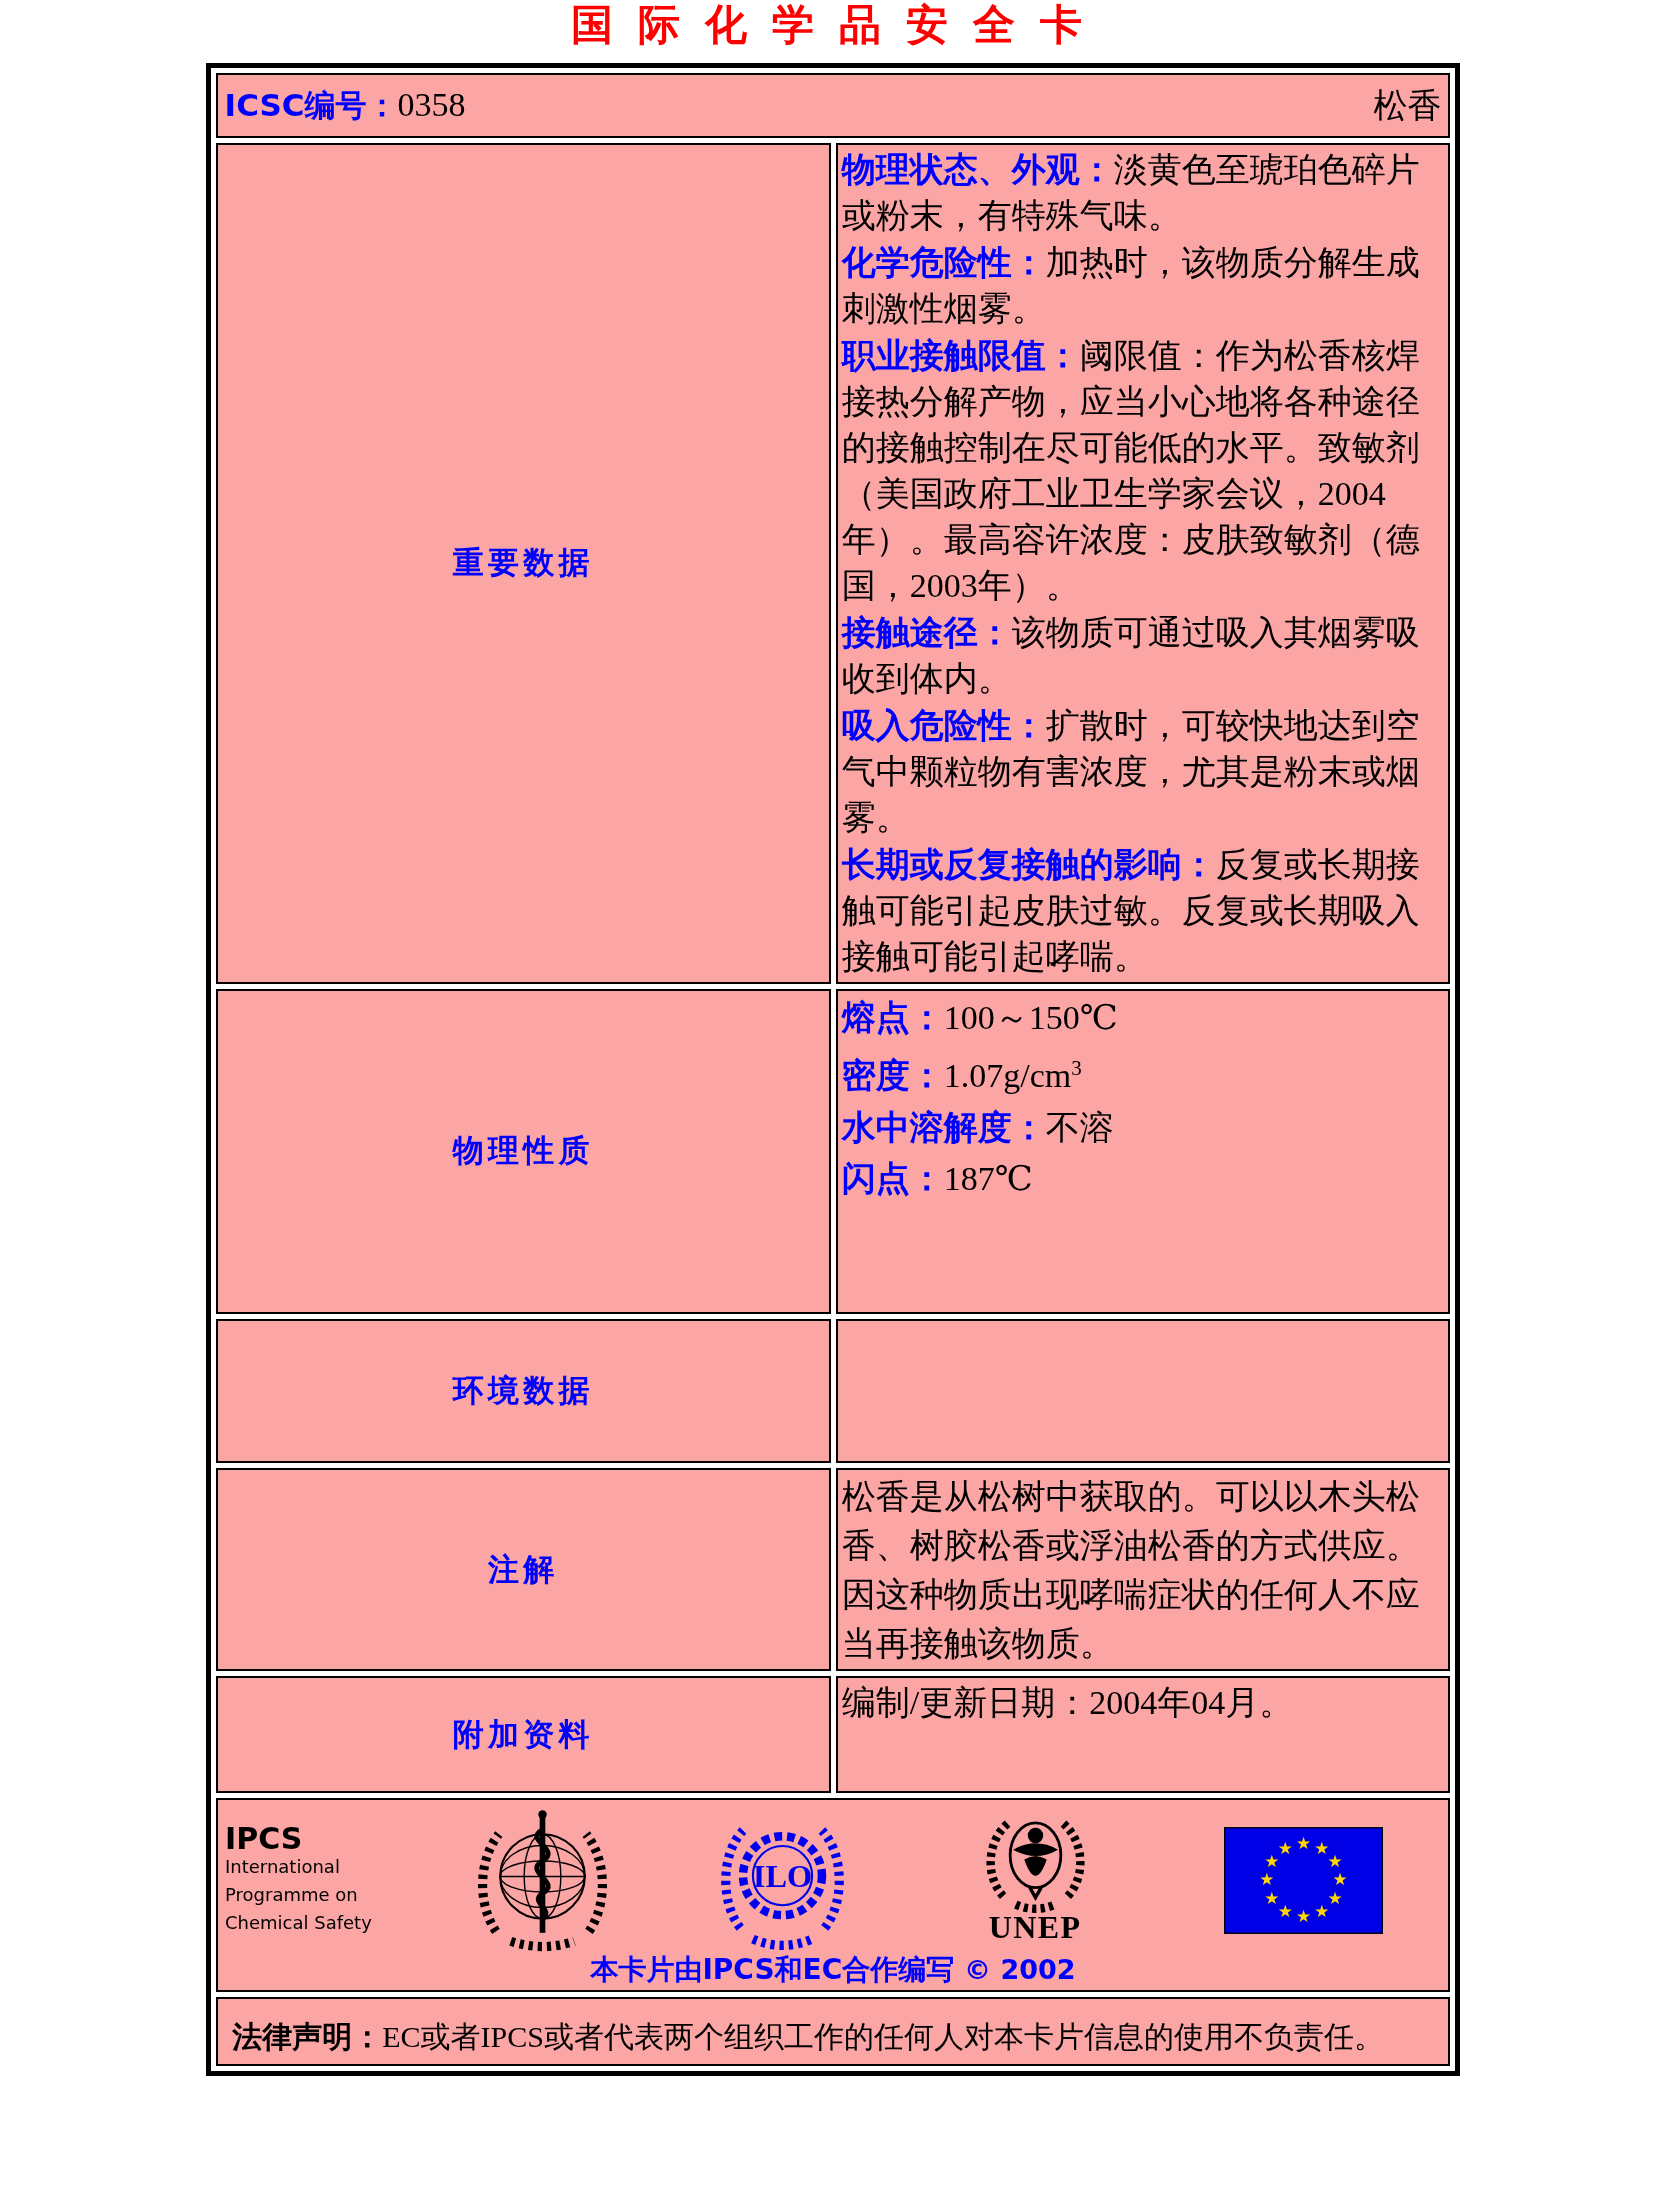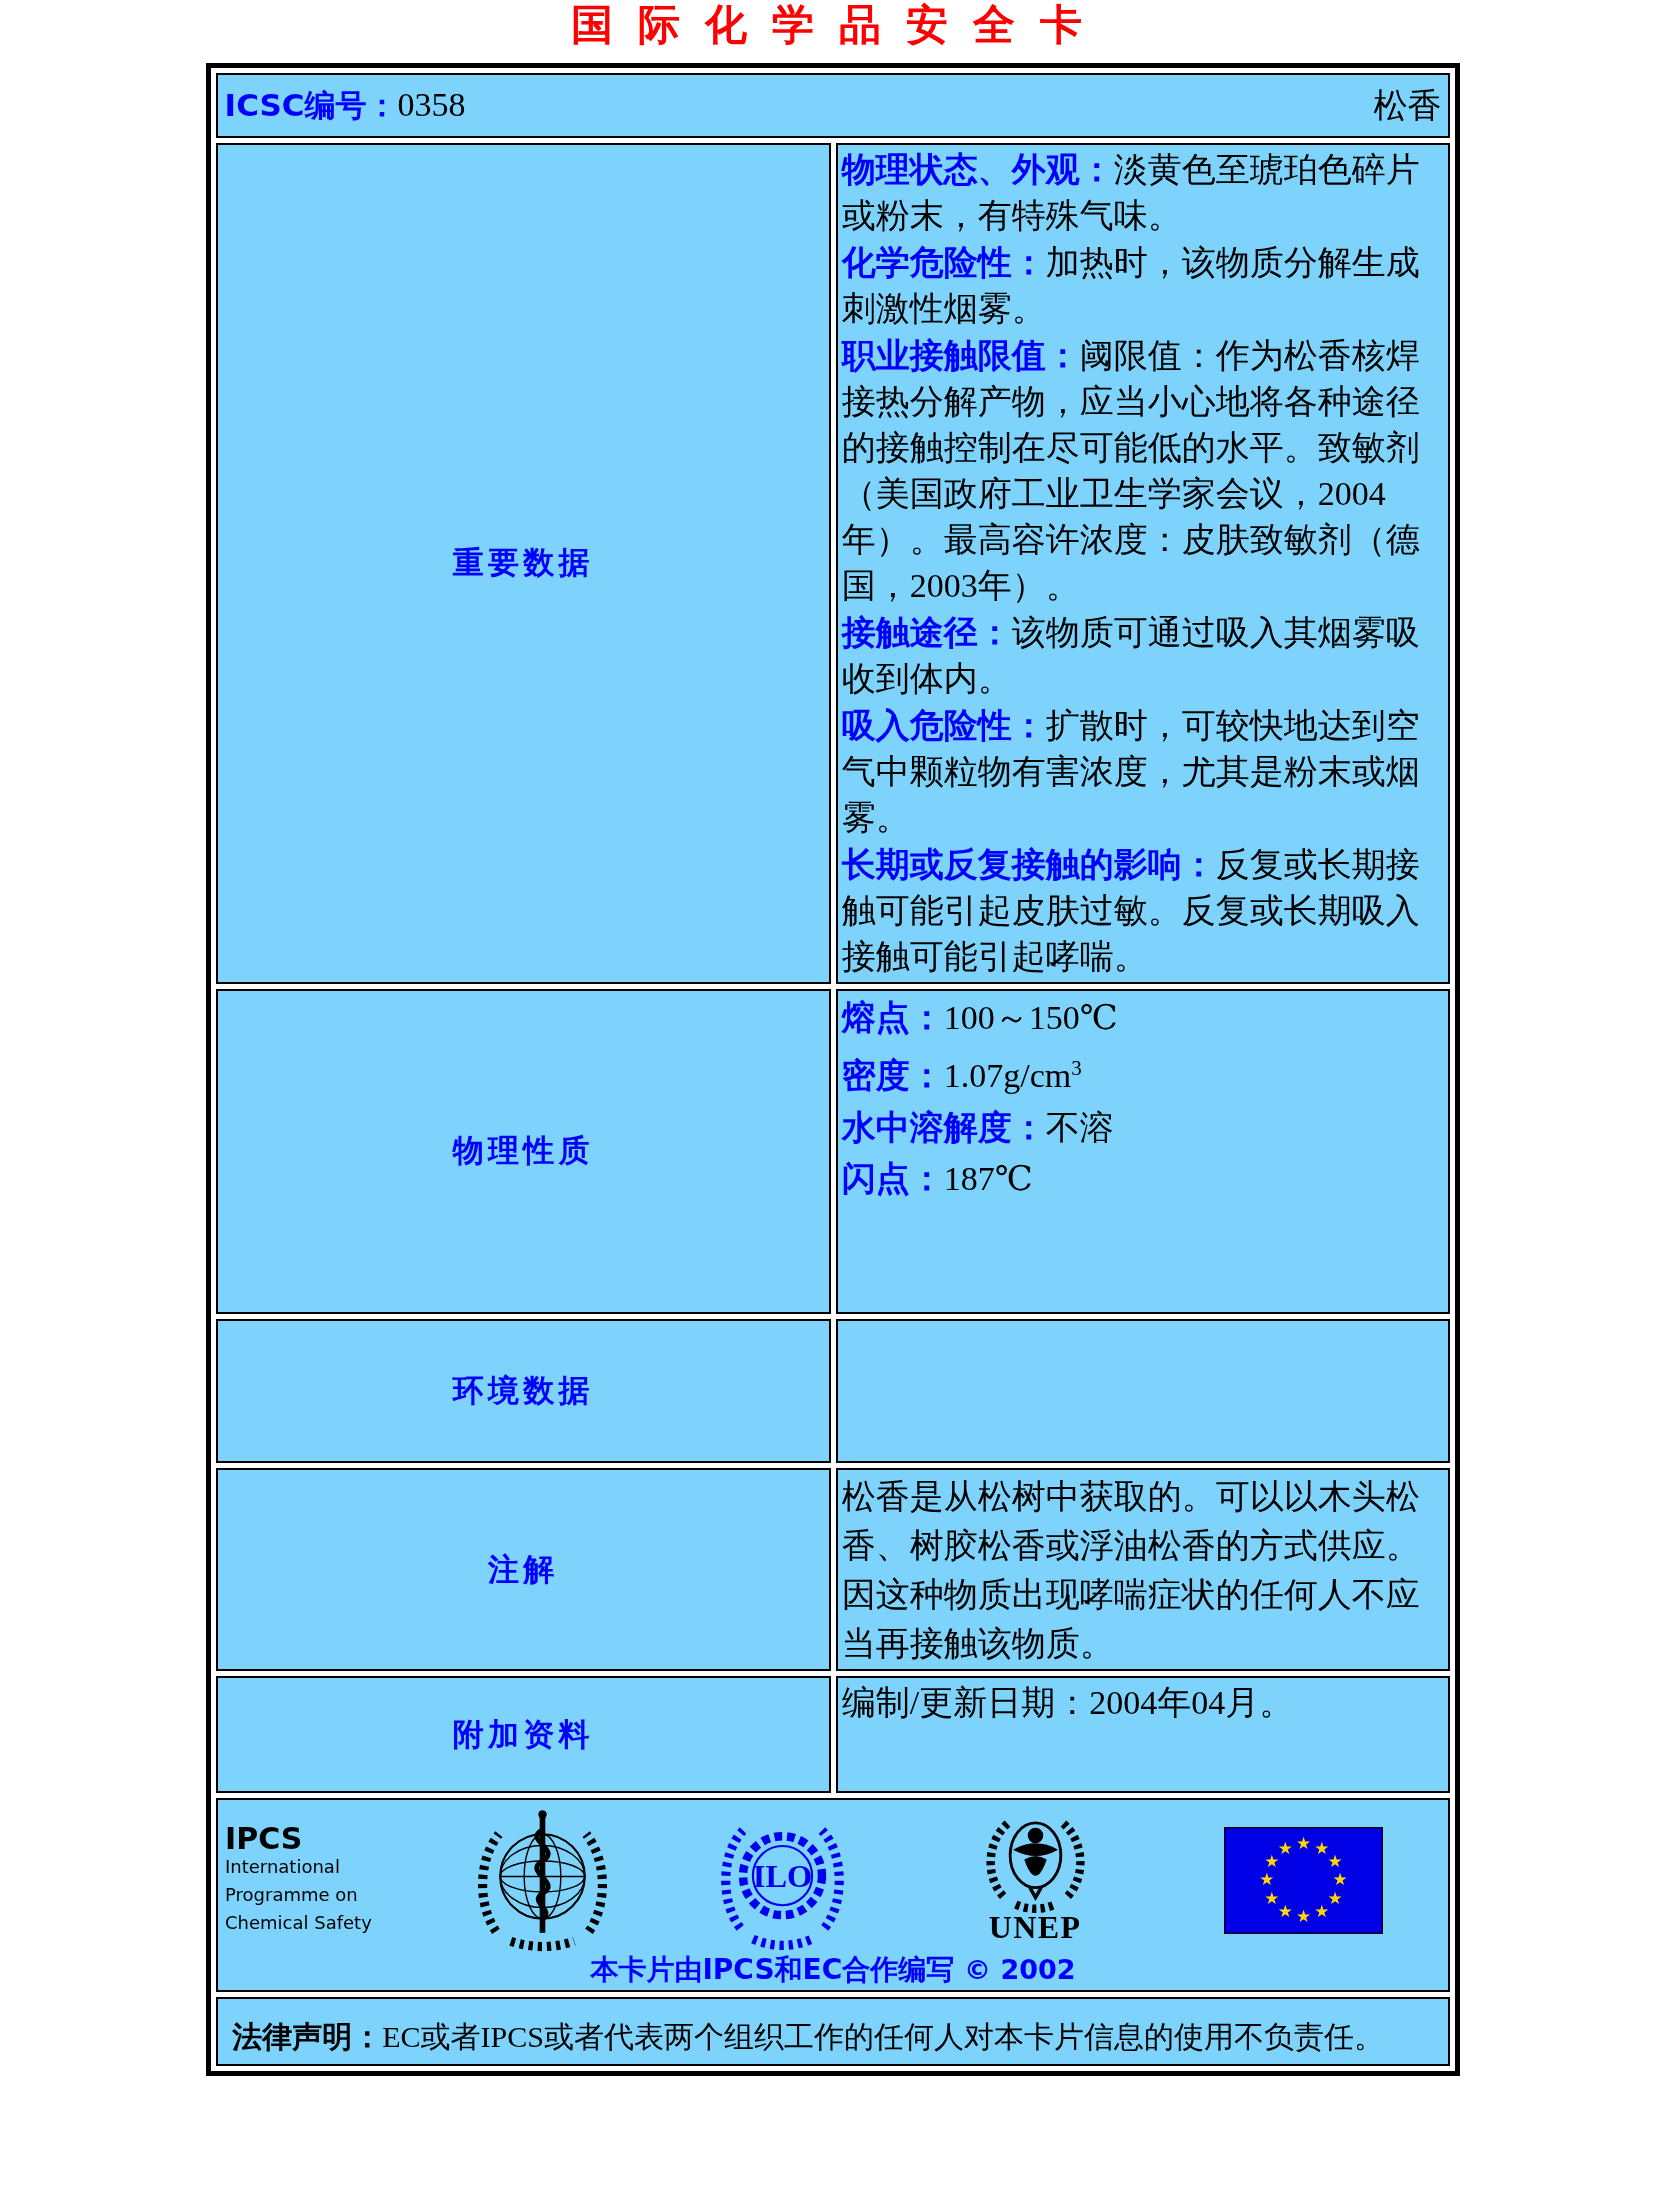--- a/index.html
+++ b/index.html
@@ -4,21 +4,21 @@
 <style>
   html,body{margin:0;padding:0;background:#ffffff;}
   body{width:1668px;height:2205px;position:relative;overflow:hidden;
        font-family:"Liberation Serif","DejaVu Serif",serif;color:#000;}
   .page-title{position:absolute;top:-2.8px;left:206px;width:1266px;text-align:center;
       color:#ff0000;font-weight:bold;font-size:42px;letter-spacing:25px;
       font-family:"DejaVu Sans","Liberation Sans",sans-serif;white-space:nowrap;}
   table.card{position:absolute;top:63px;left:206px;width:1254px;
       border:5.6px solid #000;border-collapse:separate;border-spacing:5.6px;
       background:#fff;table-layout:fixed;}
-  td{border:2.1px solid #000;background:#7dd3fc;overflow:hidden;}
+  td{border:2.1px solid #000;background:#fca5a5;overflow:hidden;}
   td.lblcell{width:161px;text-align:center;vertical-align:middle;
       color:#0000ff;font-weight:bold;font-size:31px;letter-spacing:4.2px;
       font-family:"DejaVu Sans","Liberation Sans",sans-serif;padding:0;}
   td.content{vertical-align:top;padding:1.4px 7px 1.4px 4.2px;
       font-size:34px;line-height:46px;margin-left:9px;}
   tr.r-header td{height:59px;}
   tr.r-important td{height:597px;}
   tr.r-physical td{height:318px;}
   tr.r-env td{height:138px;}
   tr.r-notes td{height:187px;}

